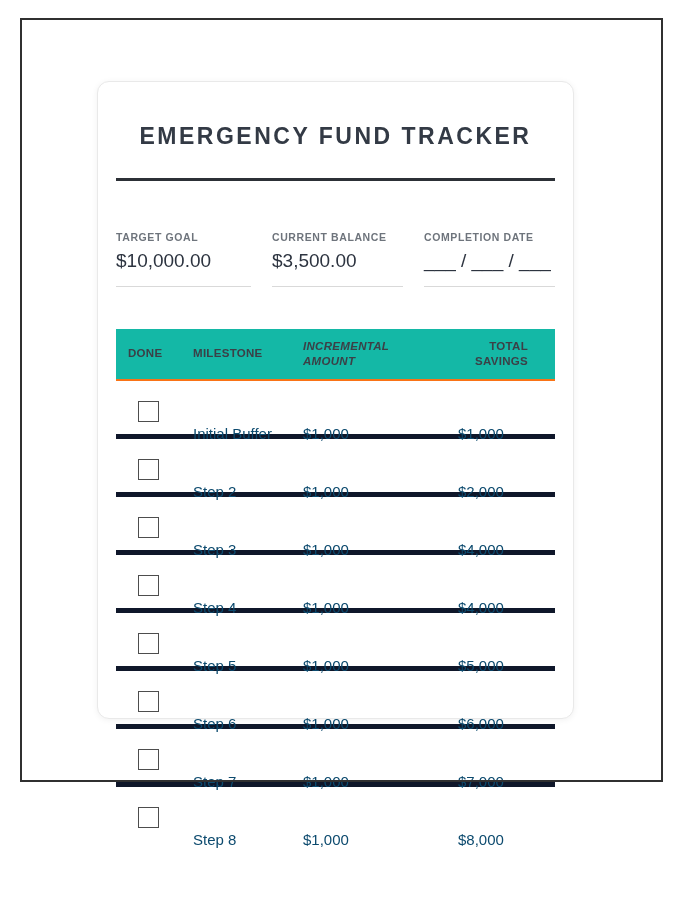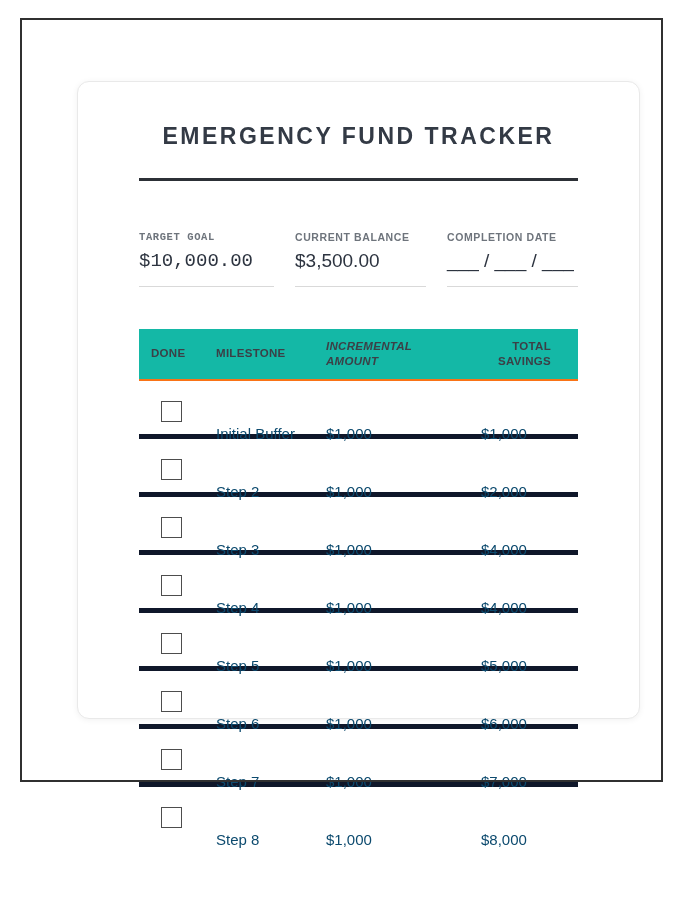--- a/index.html
+++ b/index.html
@@ -4,31 +4,31 @@
 <style>
   * { margin:0; padding:0; box-sizing:content-box; }
   html,body { width:700px; height:900px; background:#ffffff;
               font-family:"Liberation Sans", sans-serif; position:relative; overflow:hidden; }
 
   
   .page-frame { position:absolute; left:20px; top:18px; width:639px; height:760px;
                 border:2px solid #303030; z-index:5; pointer-events:none; }
 
   
-  .card { position:absolute; left:77px; top:81px; width:439px; height:636px;
-          padding:0 61px; background:#ffffff; border:1px solid #e9e9e9;
+  .card { position:absolute; left:97px; top:81px; width:439px; height:636px;
+          padding:0 18px; background:#ffffff; border:1px solid #e9e9e9;
           border-radius:12px; box-shadow:0 1px 6px rgba(0,0,0,0.06); z-index:1; }
 
   .title { margin-top:40px; text-align:center; font-size:23px; font-weight:700;
            letter-spacing:2.5px; color:#333a45; line-height:1.3; white-space:nowrap; }
 
   .title-rule { height:3px; background:#2c3036; margin-top:26px; }
 
   .fields { display:flex; justify-content:space-between; margin-top:50px; }
-  .field-0 { width:135px;font-family:Liberation Mono, monospace; } .field-1 { width:131px; } .field-2 { width:131px; }
+  .field-0 { width:135px; } .field-1 { width:131px; } .field-2 { width:131px; }
   .field-label { font-size:10.5px; font-weight:700; letter-spacing:0.6px;
                  color:#6e747c; white-space:nowrap; }
   .field-value { font-size:19px; color:#2d3440; margin-top:7px; padding-bottom:14px;
                  border-bottom:1px solid #d9d9d9; white-space:nowrap; }
 
   .table { margin-top:42px; }
   .thead { display:grid; grid-template-columns:65px 110px 155px 1fr; padding-left:12px;
            background:#14b8a6; height:50px; align-items:center;
            border-bottom:2px solid #f97316; }
   .th { font-size:11.5px; font-weight:700; color:#3b4047; letter-spacing:0.3px;

